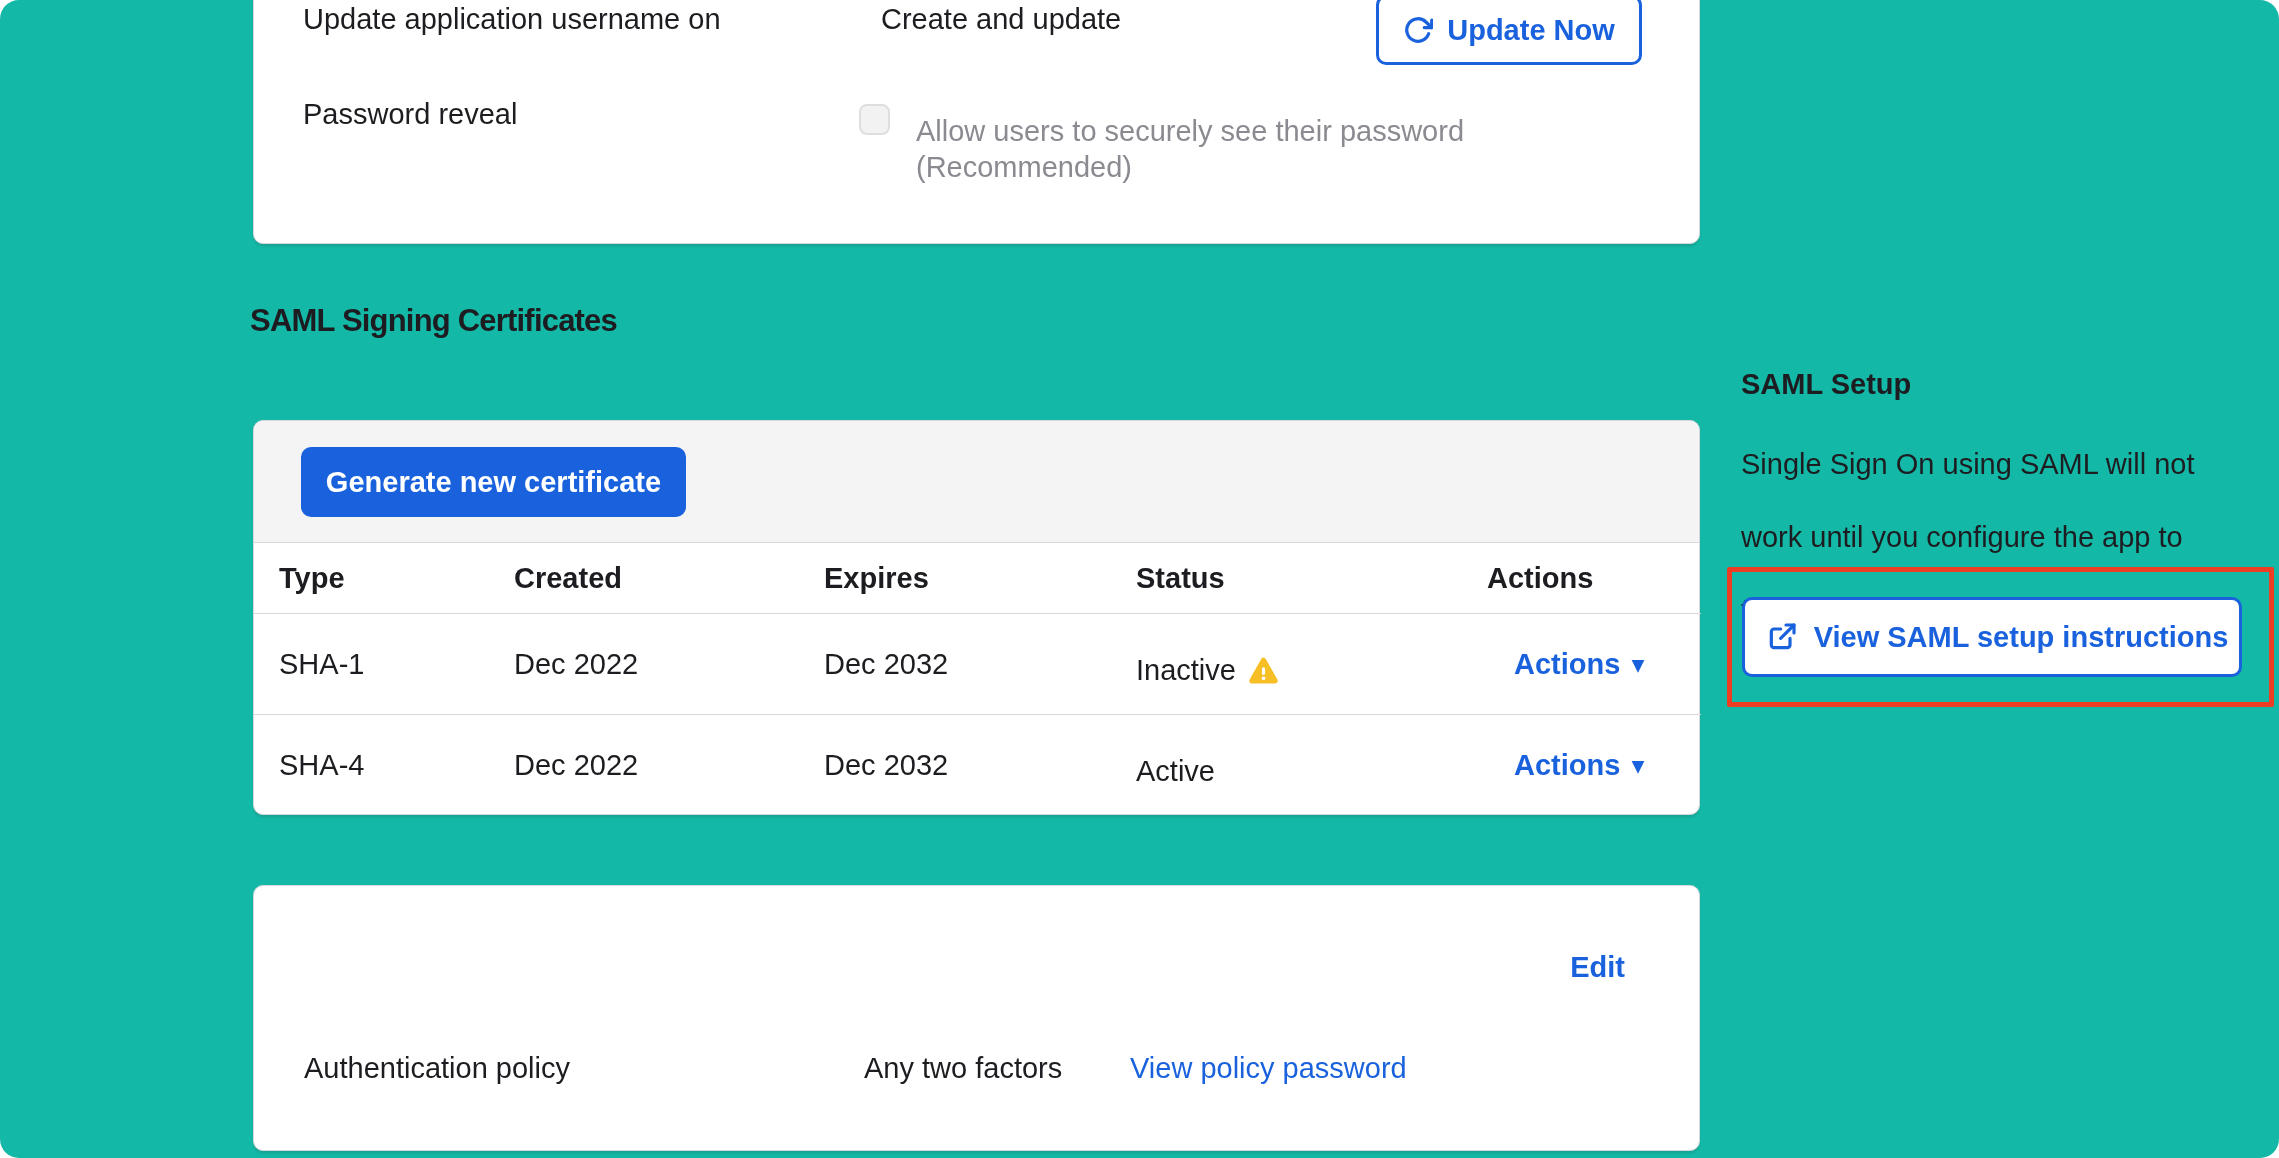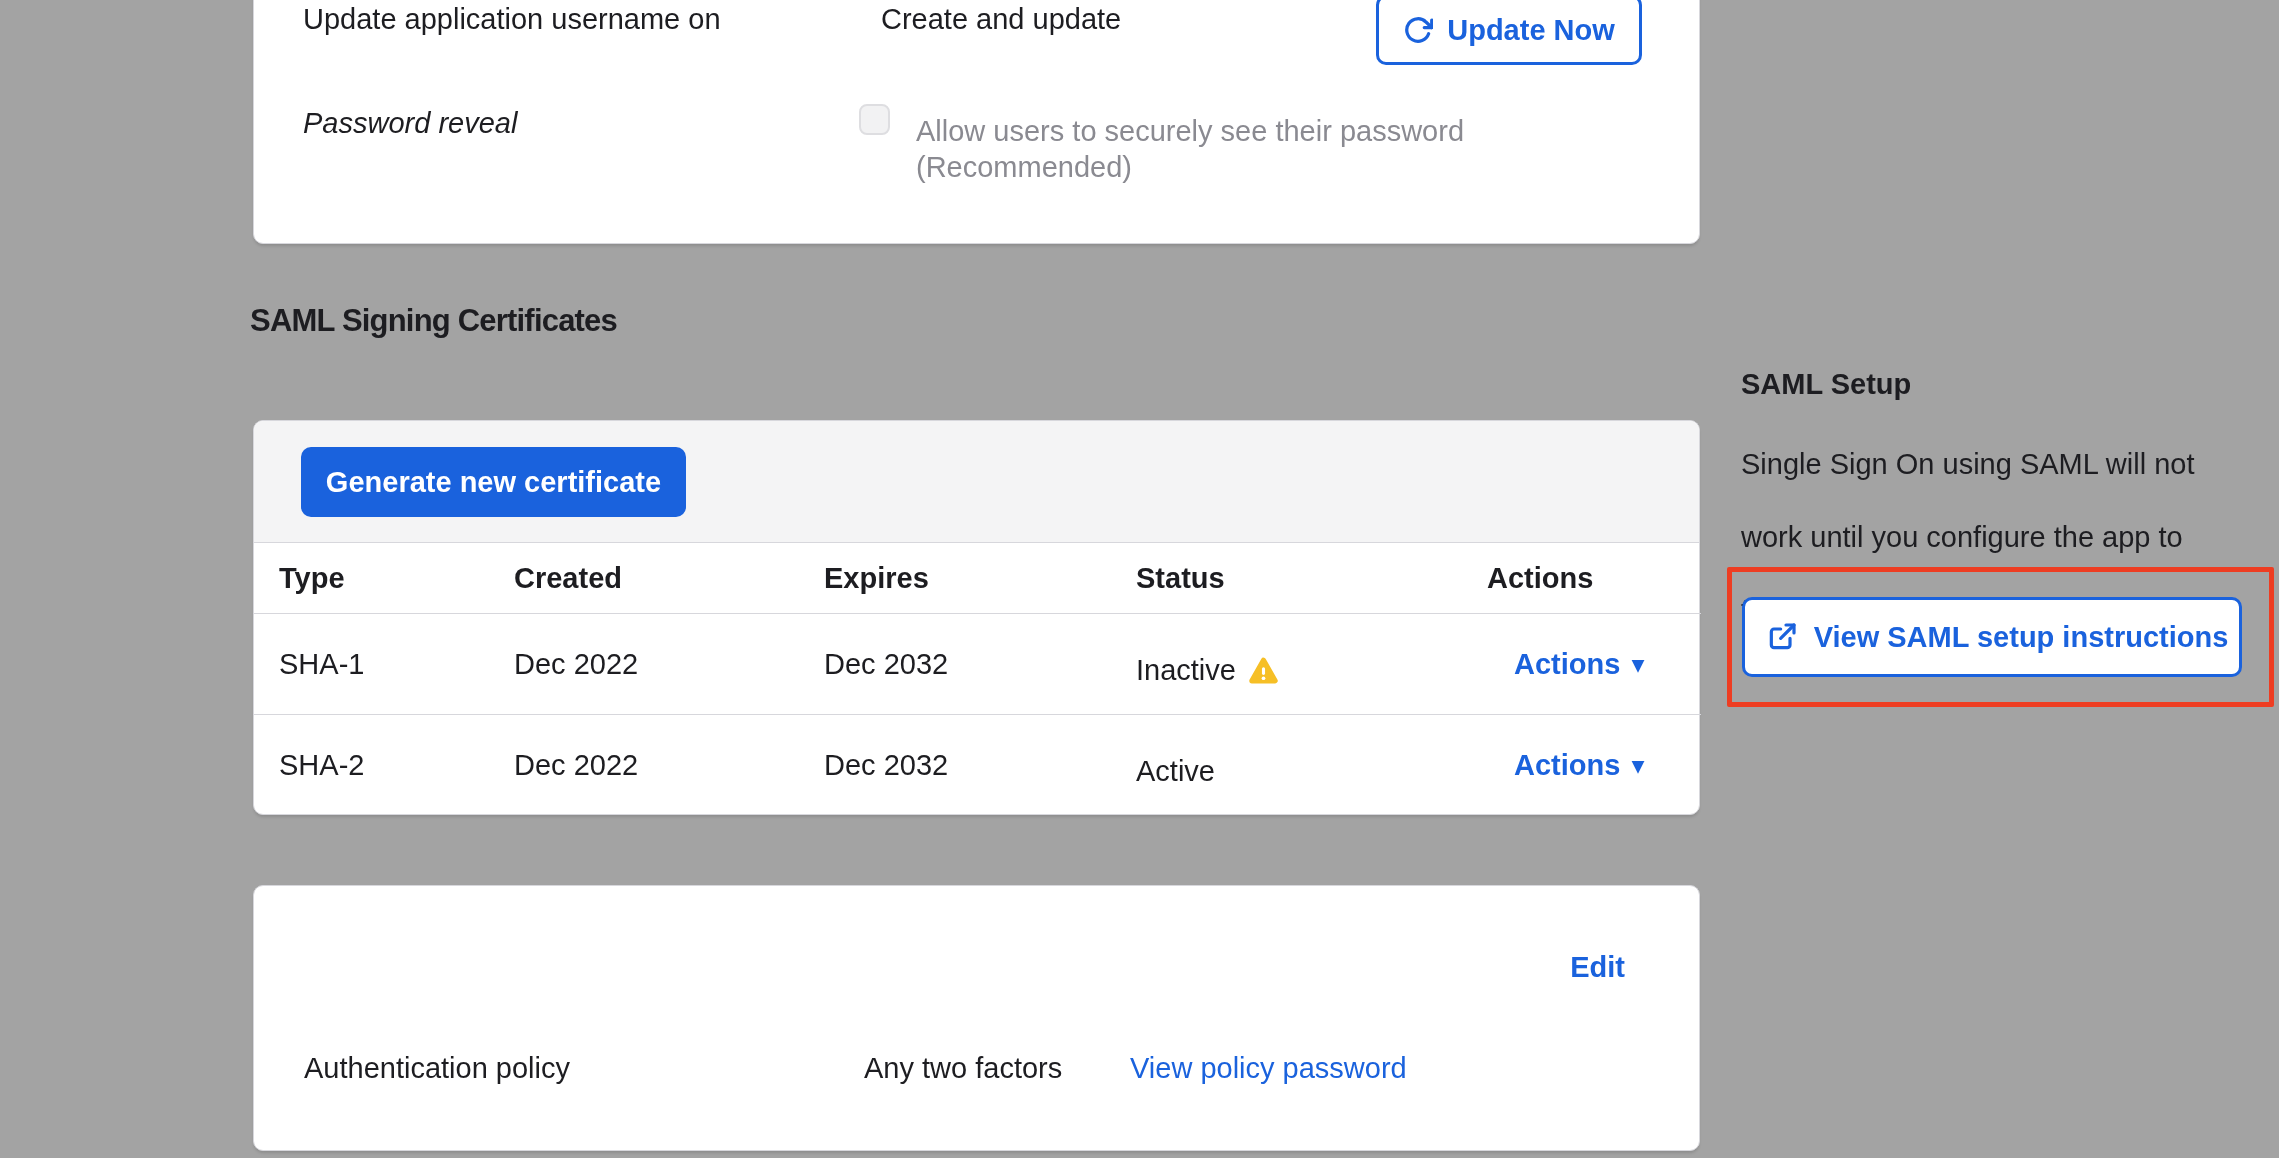--- a/index.html
+++ b/index.html
@@ -1,19 +1,19 @@
 <!DOCTYPE html>
 <html><head>
 <meta charset="utf-8">
 <style>
   html,body { margin:0; padding:0; background:#ffffff; }
   .screen {
     position:relative; width:2279px; height:1158px; overflow:hidden;
-    background:#a3a3a3; color:#1d1d21;
-    font-family:"Liberation Sans", sans-serif; font-size:29px;
+    background:#14b8a6; color:#1d1d21;
+    font-family:"Liberation Sans", sans-serif; font-size:29px;border-radius:19px;
   }
   .abs { position:absolute; }
   .panel {
     position:absolute; background:#ffffff;
     border:1px solid #d7d7dc; border-radius:10px;
     box-shadow:0 3px 3px -1px rgba(29,29,33,0.16);
     box-sizing:border-box;
   }
   .lbl { position:absolute; white-space:nowrap; }
   .muted { color:#8a8a91; }
@@ -105,21 +105,21 @@
     <div class="lbl" style="left:627px; top:26px;">Create and update</div>
 
     <button id="update-now-btn">
       <svg width="30" height="30" viewBox="0 0 24 24" fill="none" stroke="#1a62dd" stroke-width="2.6" stroke-linecap="round" stroke-linejoin="round">
         <polyline points="23 4 23 10 17 10"></polyline>
         <path d="M20.49 15a9 9 0 1 1-2.12-9.36L23 10"></path>
       </svg>
       <span>Update Now</span>
     </button>
 
-    <div class="lbl" style="left:49px; top:130px;font-style:italic;">Password reveal</div>
+    <div class="lbl" style="left:49px; top:121px;">Password reveal</div>
     <div class="checkbox" style="left:605px; top:127px;"></div>
     <div class="lbl muted" style="left:662px; top:138px;">Allow users to securely see their password</div>
     <div class="lbl muted" style="left:662px; top:174px;">(Recommended)</div>
   </section>
 
   <h1 id="cert-heading" style="margin:0;">SAML Signing Certificates</h1>
 
   <section class="panel" id="cert-panel">
     <div id="cert-band"></div>
     <button id="generate-btn">Generate new certificate</button>
@@ -148,21 +148,21 @@
       </div>
       <div class="c5" style="padding-left:25px;">
         <span class="actions-link">
           <span>Actions</span>
           <span class="caret">▾</span>
         </span>
       </div>
     </div>
 
     <div class="trow" id="row-1">
-      <div class="c1">SHA-2</div>
+      <div class="c1">SHA-4</div>
       <div class="c2">Dec 2022</div>
       <div class="c3">Dec 2032</div>
       <div class="c4">
         <div class="status-cell">
           <span>Active</span>
         </div>
       </div>
       <div class="c5" style="padding-left:25px;">
         <span class="actions-link">
           <span>Actions</span>

